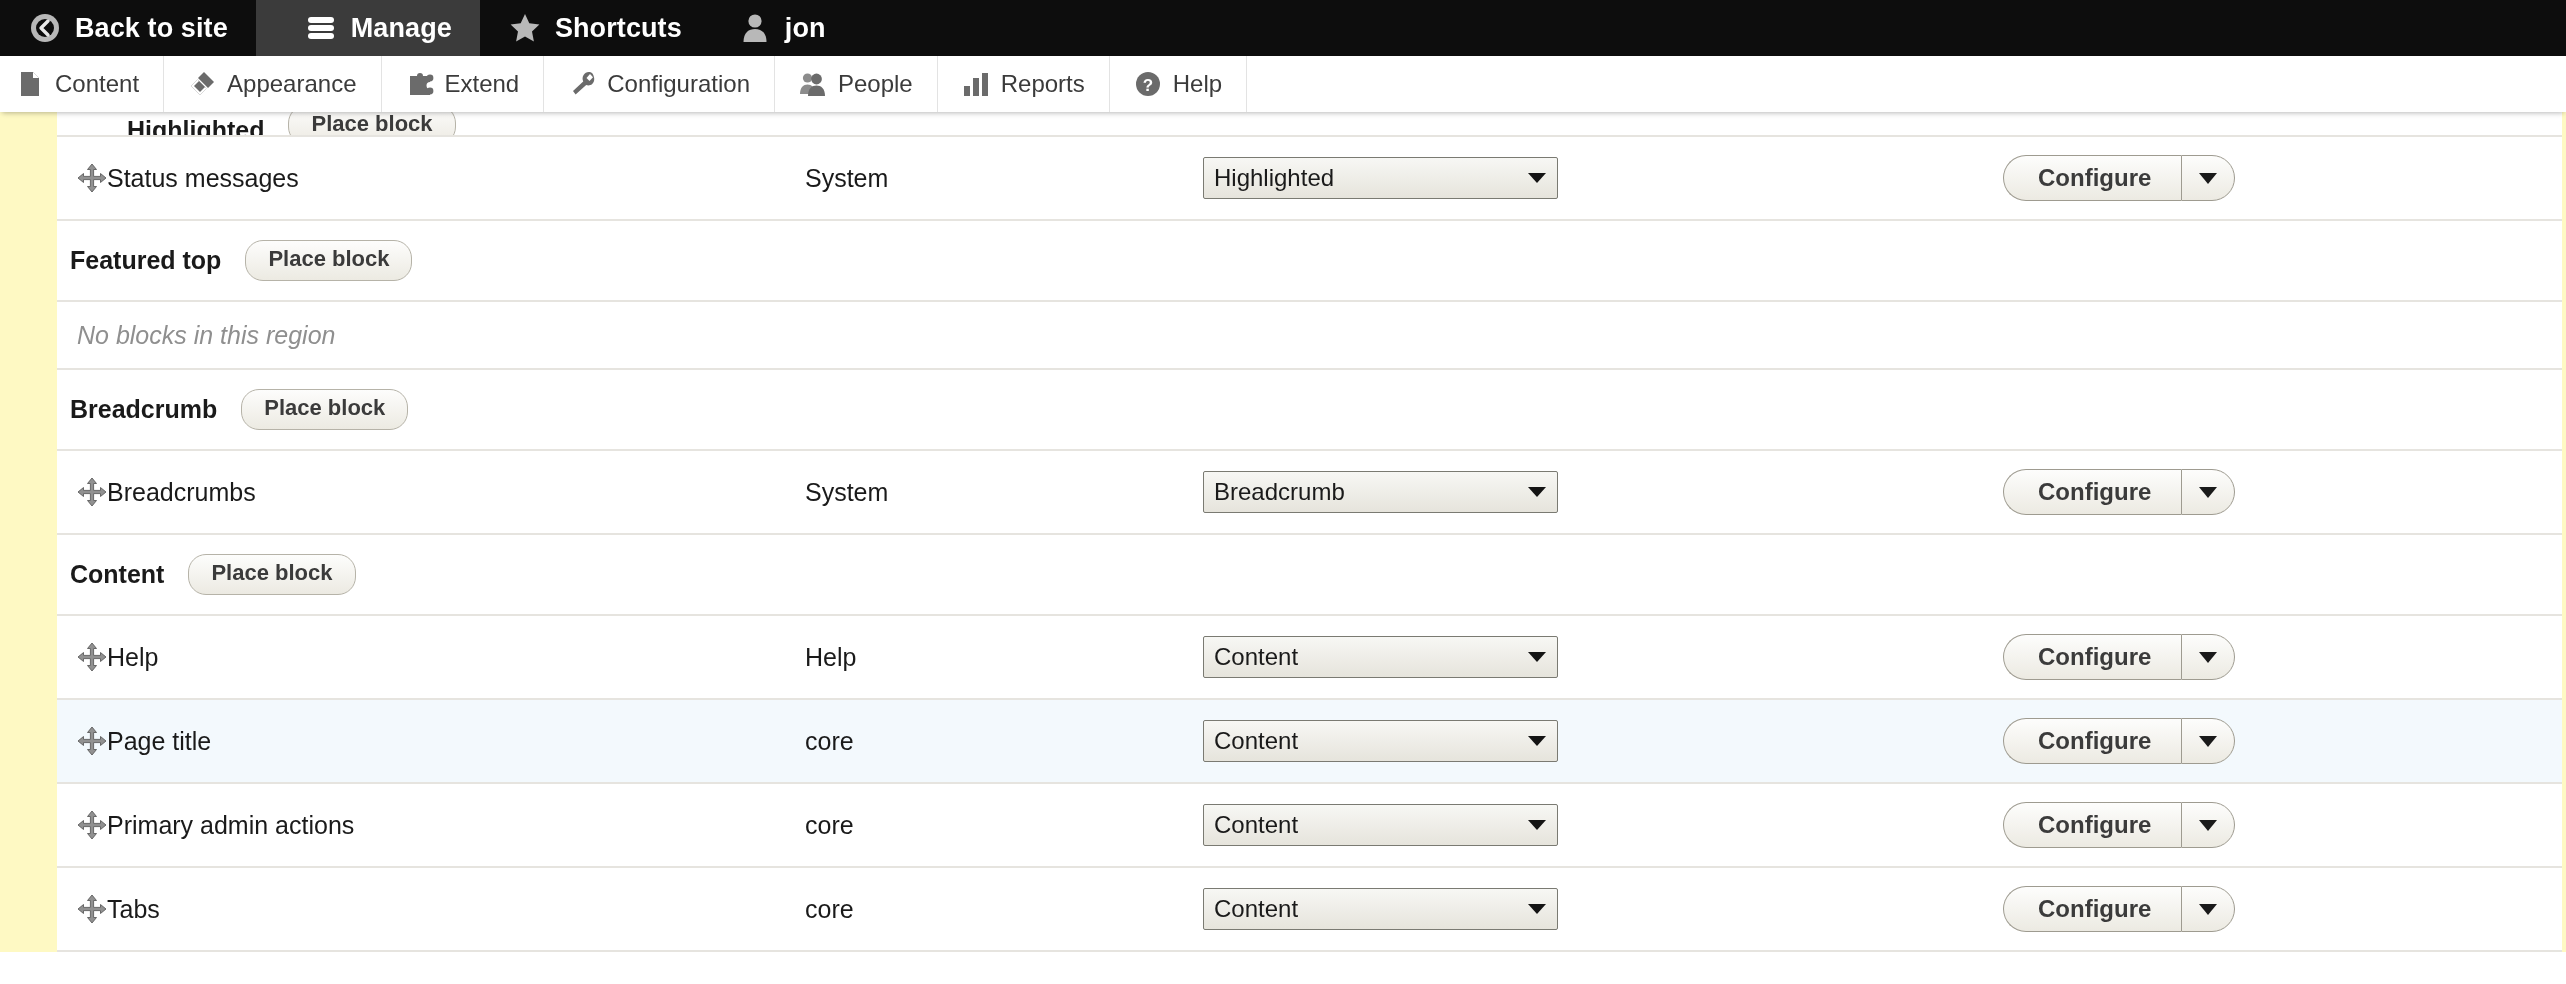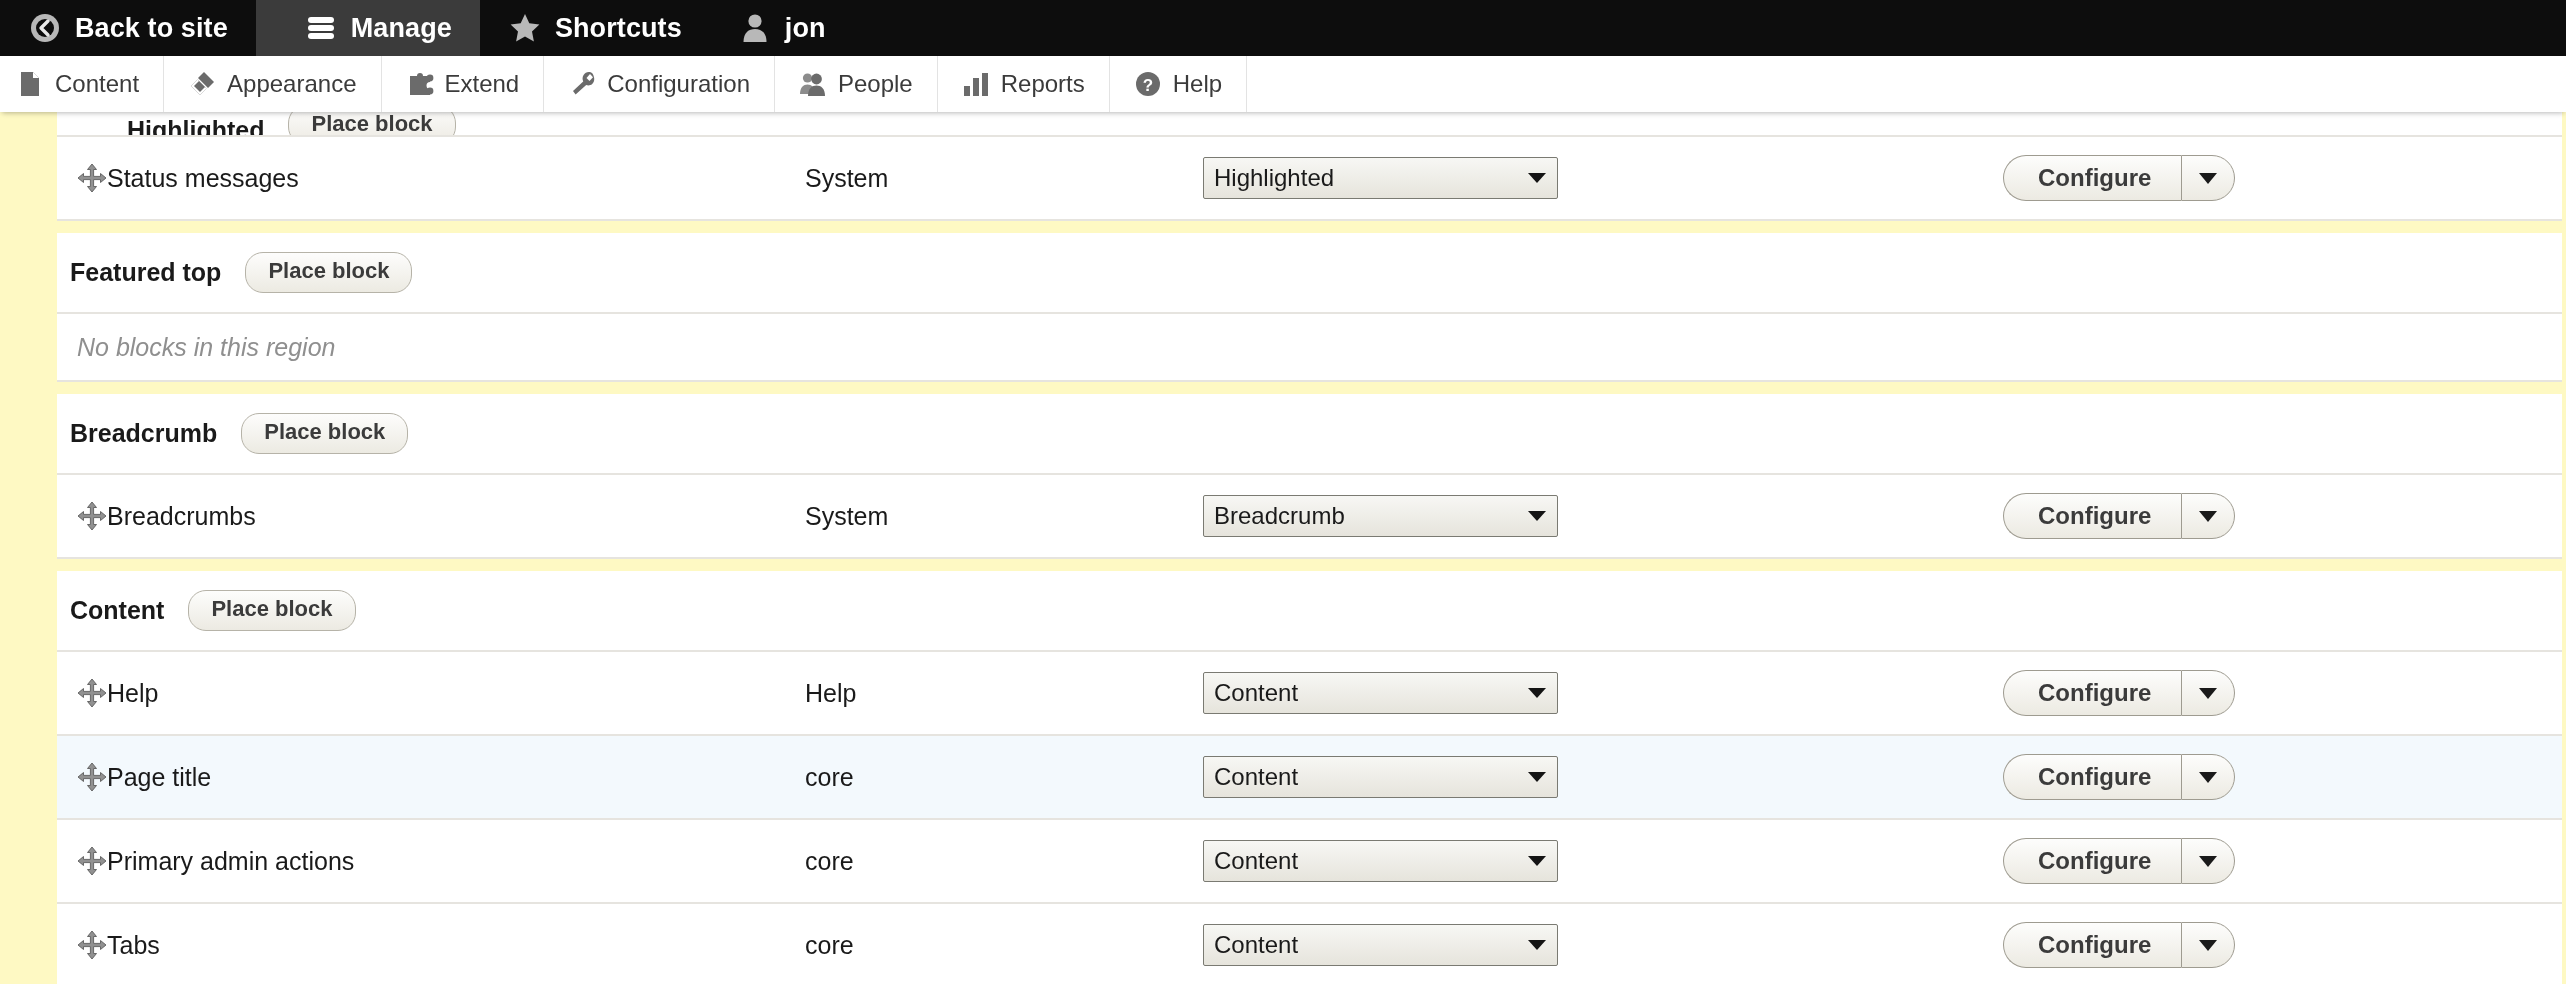--- a/index.html
+++ b/index.html
@@ -89,21 +89,20 @@
     border-bottom: 2px solid #e6e4df;
   }
 
   
   .region-row {
     height: 81px;
     padding-left: 13px;
     gap: 24px;
     border-bottom: 2px solid #e6e4df;
     background: #ffffff;
-    margin-top: 12px;
   }
   .region-title {
     font-size: 25px;
     font-weight: bold;
     color: #1a1a1a;
     white-space: nowrap;
   }
 
   .place-block-btn {
     font-family: "Liberation Sans", sans-serif;

